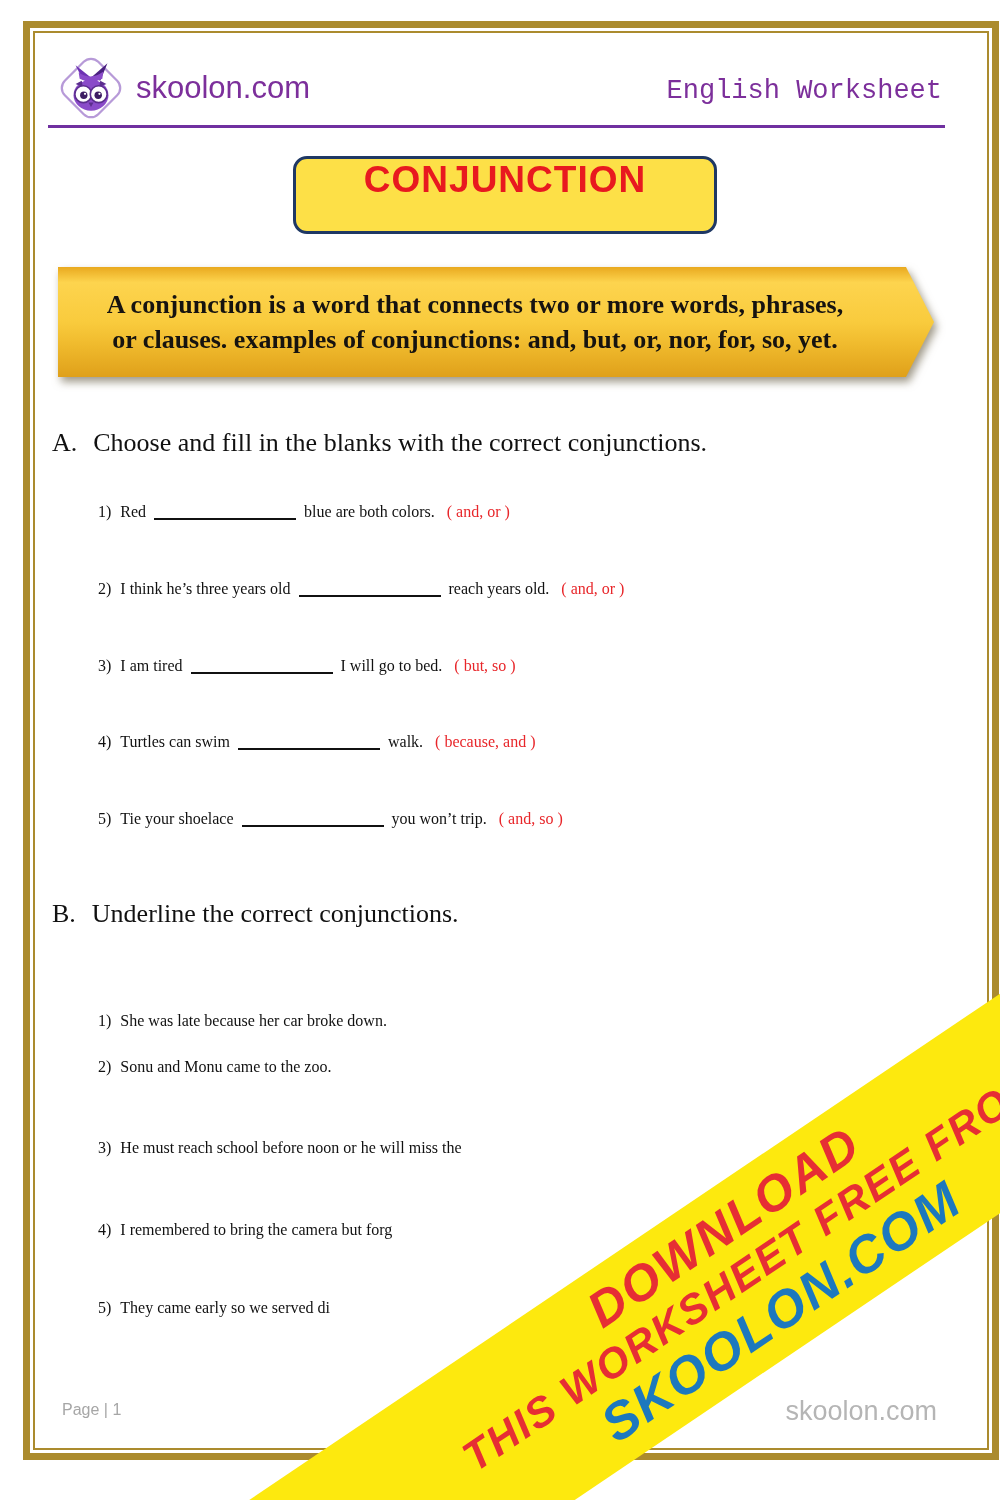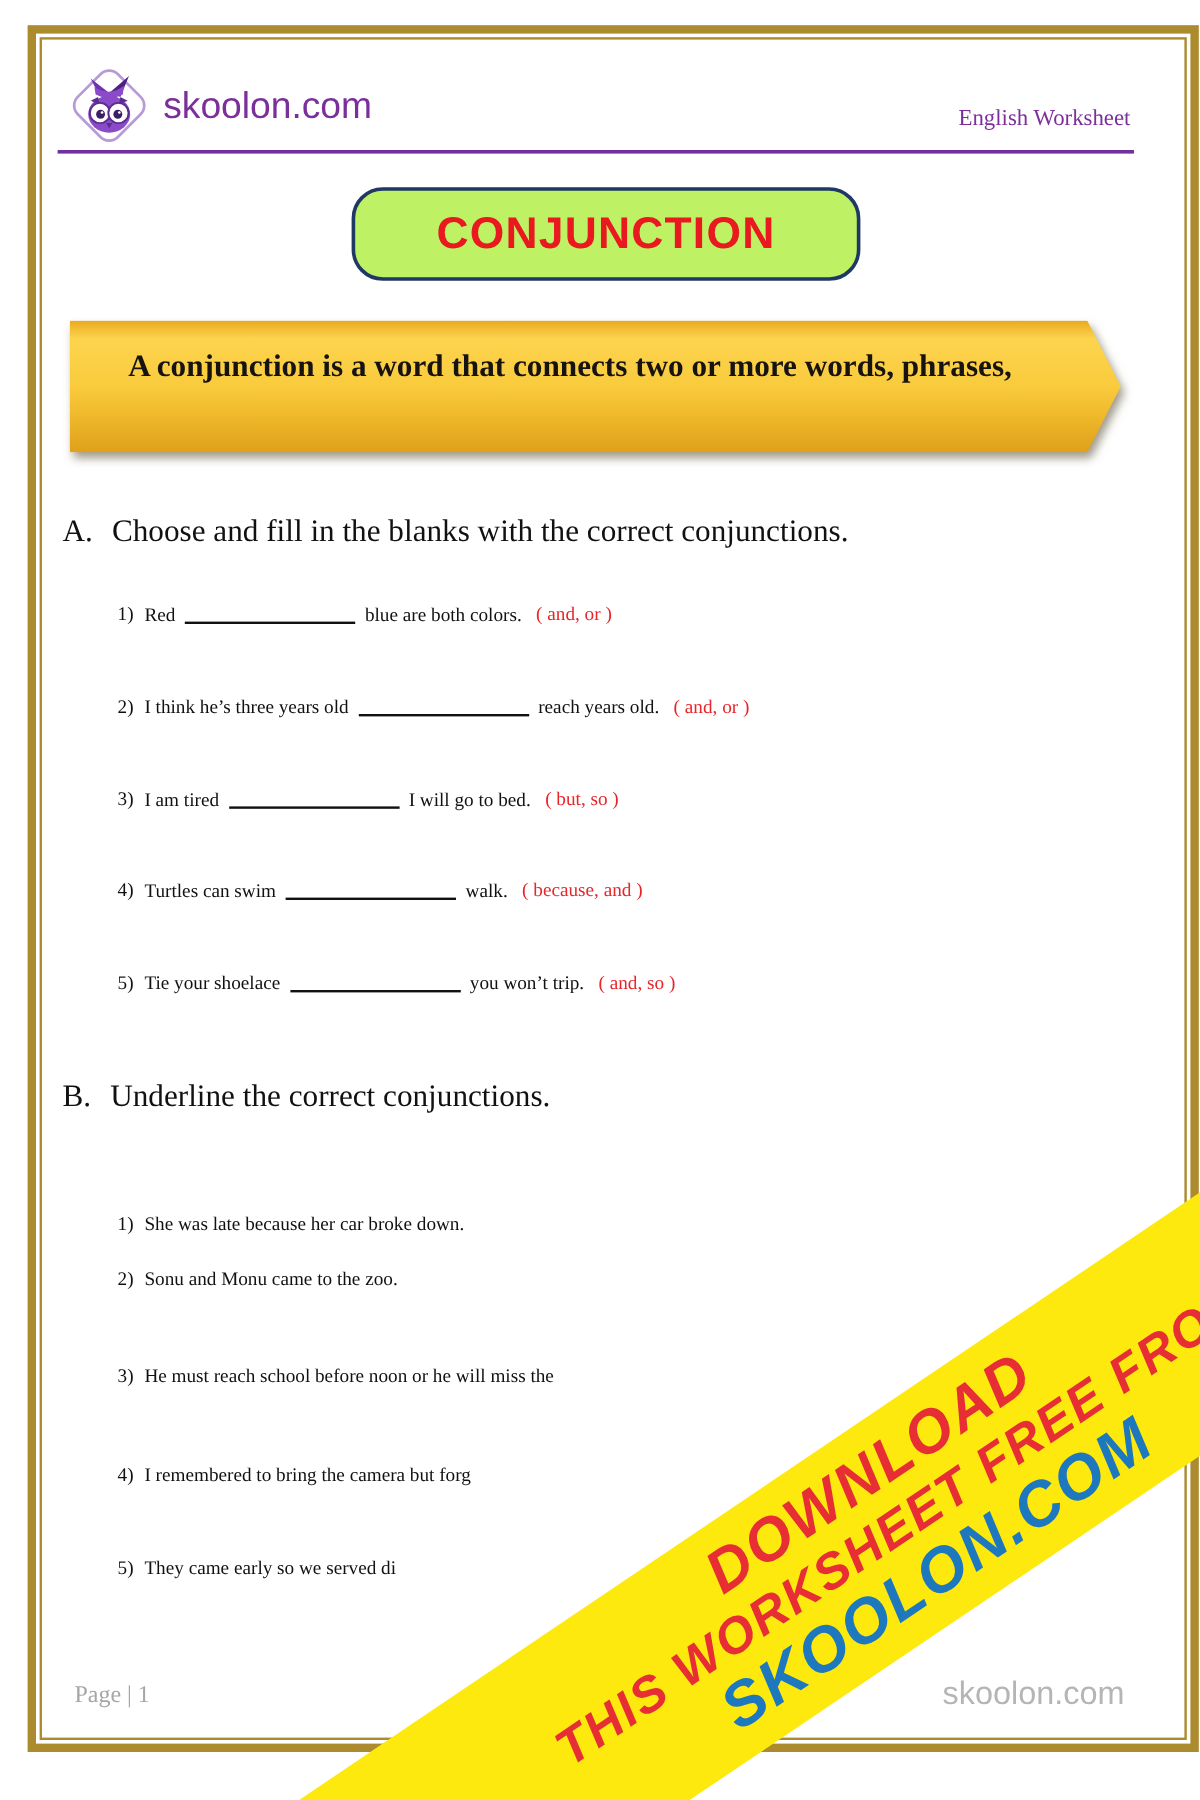--- a/index.html
+++ b/index.html
@@ -8,28 +8,28 @@
     background:#ffffff;font-family:"Liberation Serif",serif;color:#111;
   }
   
   .frame-outer{position:absolute;left:23px;top:21px;right:1px;bottom:40px;
     border:7px solid var(--frame-gold,#ab8b2e);z-index:1;pointer-events:none;}
   .frame-inner{position:absolute;inset:3px;border:2px solid var(--frame-gold,#ab8b2e);}
   
   .logo{position:absolute;left:55px;top:52px;width:72px;height:72px;z-index:2;}
   .brand{position:absolute;left:136px;top:70px;font-family:"Liberation Sans",sans-serif;
     font-size:31px;color:var(--brand-purple,#7c2f9b);z-index:2;}
-  .ws-label{position:absolute;right:58px;top:88px;font-family:Liberation Serif, serif;
-    font-size:19px;color:var(--brand-purple,#6a2d91);z-index:2;}
+  .ws-label{position:absolute;right:58px;top:76px;font-family:Liberation Mono, monospace;
+    font-size:27px;color:var(--brand-purple,#6a2d91);z-index:2;}
   .divider{position:absolute;left:48px;top:125px;width:897px;height:3px;
     background:var(--divider-purple,#7030a0);z-index:2;}
   
   .title-box{position:absolute;left:293px;top:156px;width:418px;height:72px;
-    border:3px solid var(--title-border,#1f3864);border-radius:26px;z-index:2;
-    display:flex;align-items:center;justify-content:center;background:#bef264;}
+    border:3px solid var(--title-border,#1f3864);border-radius:14px;z-index:2;
+    display:flex;align-items:flex-start;justify-content:center;background:#fde047;}
   .title-box span{font-family:"Liberation Sans",sans-serif;font-weight:900;
     font-size:37px;letter-spacing:1px;color:var(--title-red,#e8191f);}
   
   .banner-wrap{position:absolute;left:58px;top:267px;width:876px;height:110px;z-index:2;
     filter:drop-shadow(3px 5px 4px rgba(80,70,40,.55));}
   .banner{width:100%;height:100%;
     clip-path:polygon(0 0,96.8% 0,100% 50%,96.8% 100%,0 100%);
     background:linear-gradient(180deg,#e9a91f 0%,#fdd44e 14%,#f9cb3d 50%,#efb92c 72%,#dfa01a 100%);
     box-sizing:border-box;padding:20px 46px 0 4px;text-align:center;}
   .banner div{font-weight:700;font-size:26px;line-height:35px;color:#161310;}
@@ -43,22 +43,22 @@
   .opts{color:var(--option-red,#e8262a);margin-left:12px;}
   
   .watermark{position:absolute;left:103px;top:1179px;width:1300px;height:182px;
     transform:rotate(-34deg);background:var(--watermark-yellow,#fde90e);z-index:10;
     display:flex;flex-direction:column;align-items:center;justify-content:center;
     font-family:"Liberation Sans",sans-serif;font-style:italic;font-weight:700;}
   .wm1{font-size:50px;letter-spacing:2px;color:var(--watermark-red,#e62e34);line-height:1.08;}
   .wm2{font-size:42px;letter-spacing:2px;color:var(--watermark-red,#e62e34);line-height:1.12;}
   .wm3{font-size:52px;letter-spacing:2px;color:var(--watermark-blue,#1d78be);line-height:1.1;}
   
-  .page-num{position:absolute;left:62px;top:1401px;font-family:Liberation Serif, serif;
-    font-size:20px;color:var(--footer-gray,#a6a6a6);z-index:2;}
+  .page-num{position:absolute;left:62px;top:1401px;font-family:Liberation Sans, sans-serif;
+    font-size:16px;color:var(--footer-gray,#a6a6a6);z-index:2;}
   .site{position:absolute;right:63px;top:1396px;font-family:"Liberation Sans",sans-serif;
     font-size:27px;color:#b5b5b5;z-index:2;}
 </style>
 </head>
 <body>
 
 <div class="frame-outer">
   <div class="frame-inner"></div>
 </div>
 
@@ -82,20 +82,21 @@
 <div class="ws-label">English Worksheet</div>
 <div class="divider"></div>
 
 <div class="title-box">
   <span>CONJUNCTION</span>
 </div>
 
 <div class="banner-wrap">
   <div class="banner">
     <div>A conjunction is a word that connects two or more words, phrases,</div>
+    <div>or clauses. examples of conjunctions: and, but, or, nor, for, so, yet.</div>
   </div>
 </div>
 
 <div class="sec-head" style="top:428px">
   <span class="lbl">A.</span><span>Choose and fill in the blanks with the correct conjunctions.</span>
 </div>
 
 <div class="item" style="top:501px">
   <span class="num">1)</span><span>Red</span><span class="blank"></span><span>blue are both colors.</span><span class="opts">( and, or )</span>
 </div>

